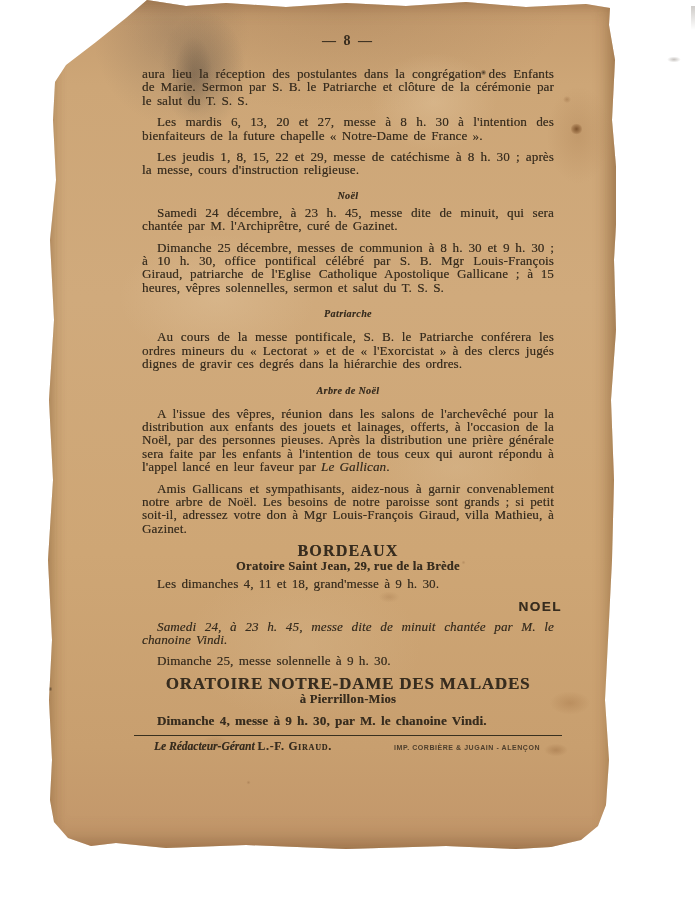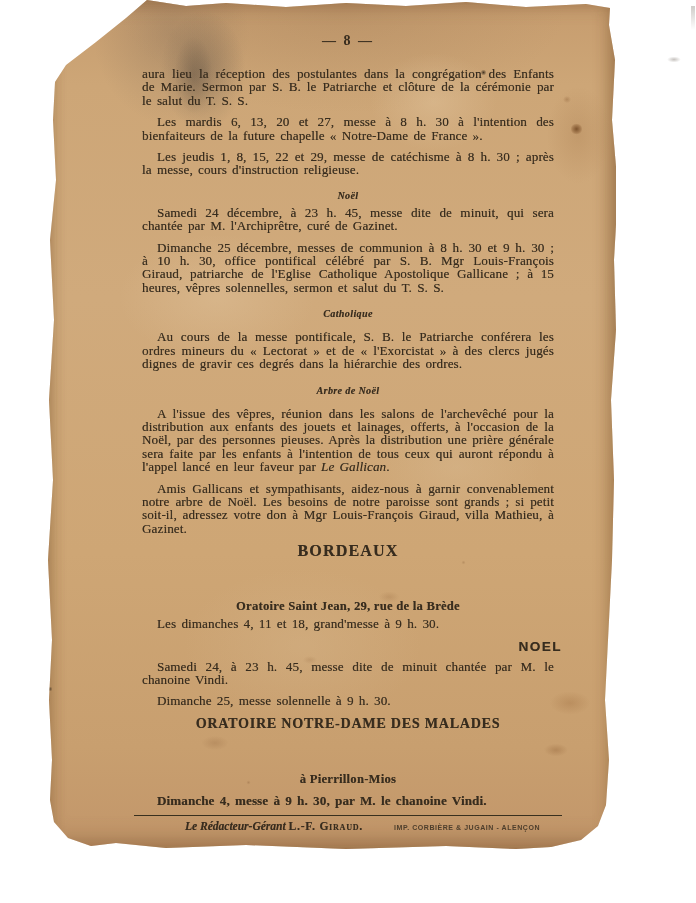--- a/index.html
+++ b/index.html
@@ -122,43 +122,42 @@
     height: 16px;
     line-height: 16px;
     letter-spacing: 0.4px;
     text-shadow: 0.25px 0.25px 0 rgba(55,44,30,0.5);
   }
   .mt11 { margin-top: 11px !important; }
   .mt12 { margin-top: 12px !important; }
   .mt2  { margin-top: 2px  !important; }
   .mt3  { margin-top: 3px  !important; }
   .mt4  { margin-top: 4px  !important; }
-  .mt5  { margin-top: 5px  !important; }
+  .mt5  { margin-top: 5px  !important; font-style: italic; }
   .mt7  { margin-top: 7px  !important; font-weight: bold; }
 
   .h-bold-serif {
     margin: 0;
     text-align: center;
     font-weight: bold;
     font-size: 16px;
     height: 16px;
     line-height: 16px;
     letter-spacing: 1.2px;
     text-shadow: 0.3px 0.3px 0 rgba(55,44,30,0.6);
   }
-  .h-malades { font-size: 14px; letter-spacing: 0.8px; }
+  .h-malades { font-size: 17px; letter-spacing: 0.8px; }
   .sub-bold {
     text-align: center;
     font-weight: bold;
     font-size: 12.5px;
     height: 15px;
     line-height: 15px;
     letter-spacing: 0.3px;
     text-shadow: 0.25px 0.25px 0 rgba(55,44,30,0.55);
-    margin-top: 40px;
   }
   .h-bold-sans {
     margin: 0;
     text-align: right;
     font-family: "Liberation Sans", "DejaVu Sans", sans-serif;
     font-weight: bold;
     font-size: 13.5px;
     height: 16px;
     line-height: 16px;
     letter-spacing: 1.5px;
@@ -177,21 +176,21 @@
     display: flex;
     justify-content: space-between;
     align-items: baseline;
   }
   .footer-editor {
     margin-left: 20px;
     font-size: 11.5px;
     font-weight: bold;
     text-shadow: 0.25px 0.25px 0 rgba(55,44,30,0.5);
   }
-  .footer-editor em { font-style: italic; margin-left: 31px; }
+  .footer-editor em { font-style: italic; }
   .footer-editor .sc { font-variant: small-caps; letter-spacing: 0.8px; }
   .footer-printer {
     margin-right: 22px;
     font-family: "Liberation Sans", "DejaVu Sans", sans-serif;
     font-size: 7px;
     font-weight: bold;
     letter-spacing: 0.55px;
     color: #4d3e2c;
     align-self: center;
     padding-top: 3px;
@@ -224,21 +223,21 @@
     <div class="page-number">— 8 —</div>
 
     <p class="body no-indent">aura lieu la réception des postulantes dans la congrégation des Enfants de Marie. Sermon par S. B. le Patriarche et clôture de la cérémonie par le salut du T. S. S.</p>
     <p class="body">Les mardis 6, 13, 20 et 27, messe à 8 h. 30 à l'intention des bienfaiteurs de la future chapelle « Notre-Dame de France ».</p>
     <p class="body">Les jeudis 1, 8, 15, 22 et 29, messe de catéchisme à 8 h. 30 ; après la messe, cours d'instruction religieuse.</p>
 
     <h3 class="h-italic mt11">Noël</h3>
     <p class="body mt2">Samedi 24 décembre, à 23 h. 45, messe dite de minuit, qui sera chantée par M. l'Archiprêtre, curé de Gazinet.</p>
     <p class="body">Dimanche 25 décembre, messes de communion à 8 h. 30 et 9 h. 30 ; à 10 h. 30, office pontifical célébré par S. B. Mgr Louis-François Giraud, patriarche de l'Eglise Catholique Apostolique Gallicane ; à 15 heures, vêpres solennelles, sermon et salut du T. S. S.</p>
 
-    <h3 class="h-italic mt12">Catholique</h3>
+    <h3 class="h-italic mt12">Patriarche</h3>
     <p class="body">Au cours de la messe pontificale, S. B. le Patriarche conférera les ordres mineurs du « Lectorat » et de « l'Exorcistat » à des clercs jugés dignes de gravir ces degrés dans la hiérarchie des ordres.</p>
 
     <h3 class="h-italic mt12">Arbre de Noël</h3>
     <p class="body"><span>A l'issue des vêpres, réunion dans les salons de l'archevêché pour la distribution aux enfants des jouets et lainages, offerts, à l'occasion de la Noël, par des personnes pieuses. Après la distribution une prière générale sera faite par les enfants à l'intention de tous ceux qui auront répondu à l'appel lancé en leur faveur par </span><em>Le Gallican</em><span>.</span></p>
     <p class="body">Amis Gallicans et sympathisants, aidez-nous à garnir convenablement notre arbre de Noël. Les besoins de notre paroisse sont grands ; si petit soit-il, adressez votre don à Mgr Louis-François Giraud, villa Mathieu, à Gazinet.</p>
 
     <h2 class="h-bold-serif">BORDEAUX</h2>
     <div class="sub-bold">Oratoire Saint Jean, 29, rue de la Brède</div>
     <p class="body mt3">Les dimanches 4, 11 et 18, grand'messe à 9 h. 30.</p>
 

